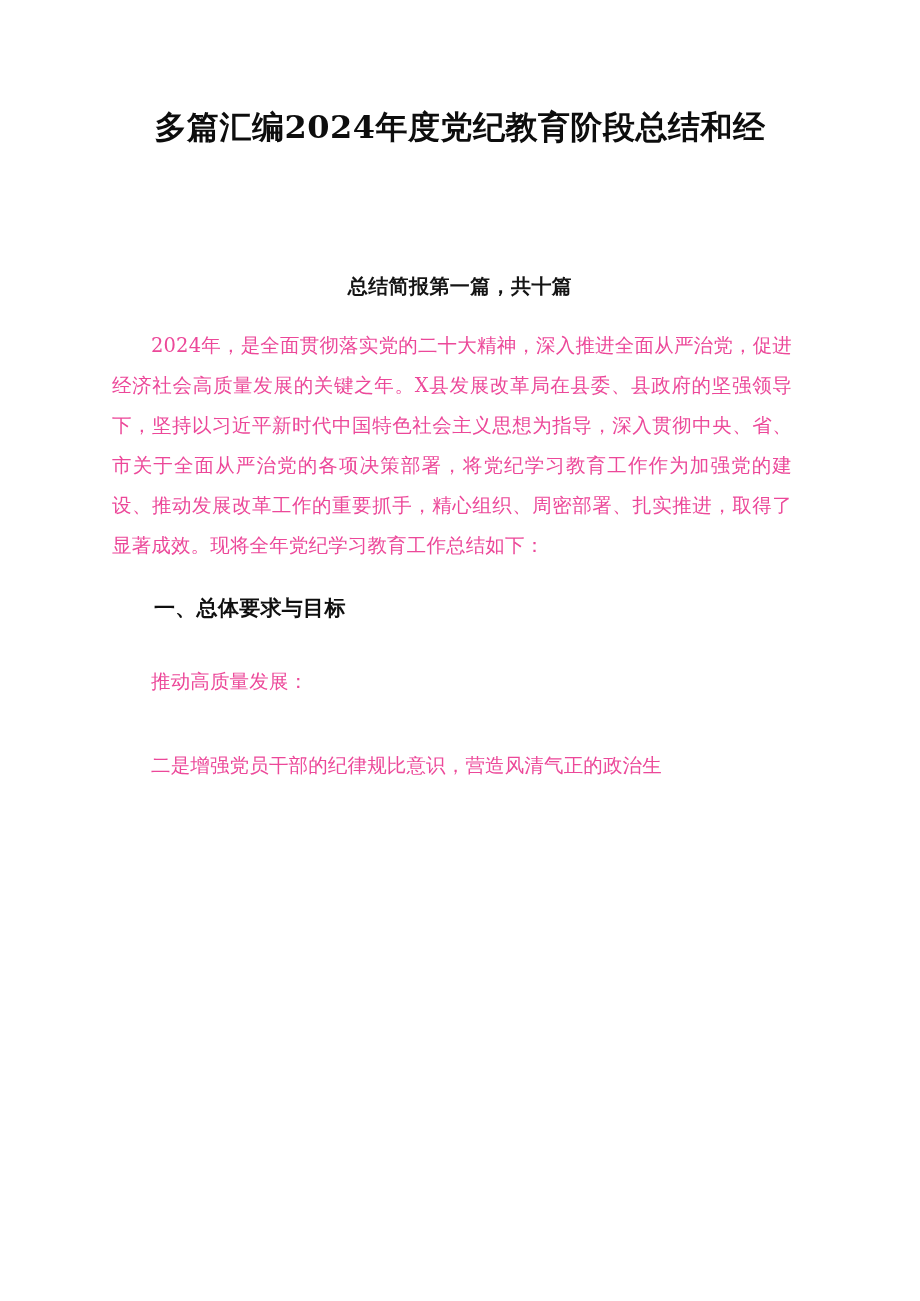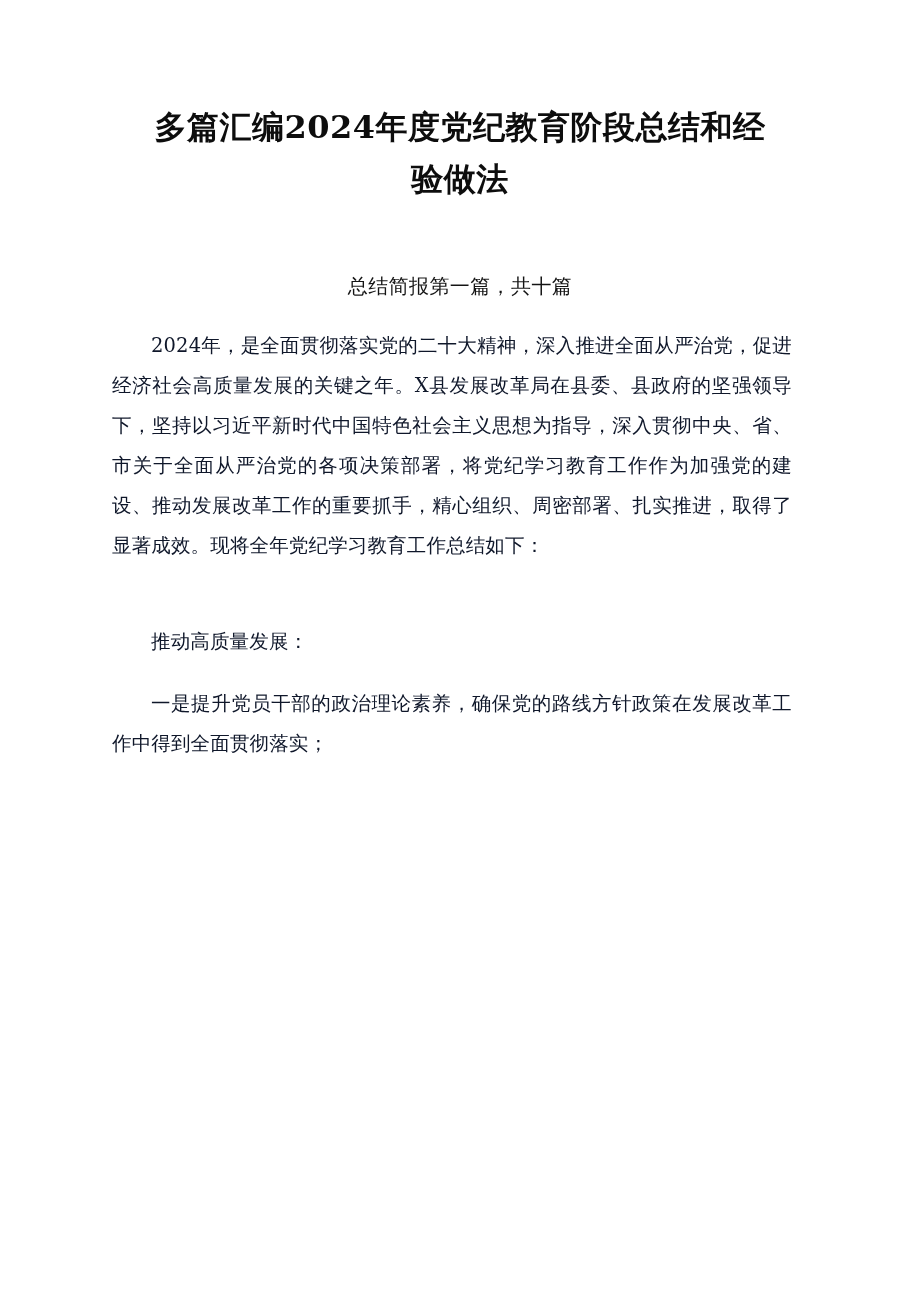--- a/index.html
+++ b/index.html
@@ -45,42 +45,42 @@
   }
 
   
   .doc-subtitle {
     position: absolute;
     left: 140px;
     top: 271px;
     width: 640px;
     text-align: center;
     font-family: "Liberation Sans", "DejaVu Sans", sans-serif;
-    font-weight: 400;
+    font-weight: 700;
     font-size: 20px;
     line-height: 30px;
     letter-spacing: 0.4px;
     color: #141414;
   }
 
   
   .body-flow {
     position: absolute;
     left: 112px;
     top: 326px;
     width: 680px;
   }
 
   p.para {
     margin: 0;
     padding: 0;
     font-family: "DejaVu Serif", "Liberation Serif", serif;
     font-size: 19.5px;
     line-height: 40px;
-    color: #0f172a;
+    color: #ec4899;
     text-align: justify;
     text-justify: inter-ideograph;
     text-indent: 39px;
     letter-spacing: 0.15px;
     word-break: break-all;
   }
 
   h2.section-heading {
     margin: 0;
     padding: 0;
@@ -100,41 +100,41 @@
     overflow: hidden;
   }
 </style>
 </head>
 <body>
 
 <div class="page">
 
   <div class="doc-title">
     <div><span>多篇汇编2024年度党纪教育阶段总结和经</span></div>
-    <div><span>验做法</span></div>
   </div>
 
   <div class="doc-subtitle">总结简报第一篇，共十篇</div>
 
   <div class="body-flow">
 
     <p class="para">2024年，是全面贯彻落实党的二十大精神，深入推进全面从严治党，促进经济社会高质量发展的关键之年。X县发展改革局在县委、县政府的坚强领导下，坚持以习近平新时代中国特色社会主义思想为指导，深入贯彻中央、省、市关于全面从严治党的各项决策部署，将党纪学习教育工作作为加强党的建设、推动发展改革工作的重要抓手，精心组织、周密部署、扎实推进，取得了显著成效。现将全年党纪学习教育工作总结如下：</p>
 
     <div class="gap-md"></div>
 
+    <h2 class="section-heading">一、总体要求与目标</h2>
 
     <div class="gap-sm"></div>
 
 
     <div class="gap-md"></div>
 
     <p class="para">推动高质量发展：</p>
 
     <div class="gap-md"></div>
 
-    <p class="para">一是提升党员干部的政治理论素养，确保党的路线方针政策在发展改革工作中得到全面贯彻落实；</p>
 
     <div class="gap-md"></div>
 
+    <p class="para last-line-clip">二是增强党员干部的纪律规比意识，营造风清气正的政治生</p>
 
   </div>
 
 </div>
 
 </body></html>

